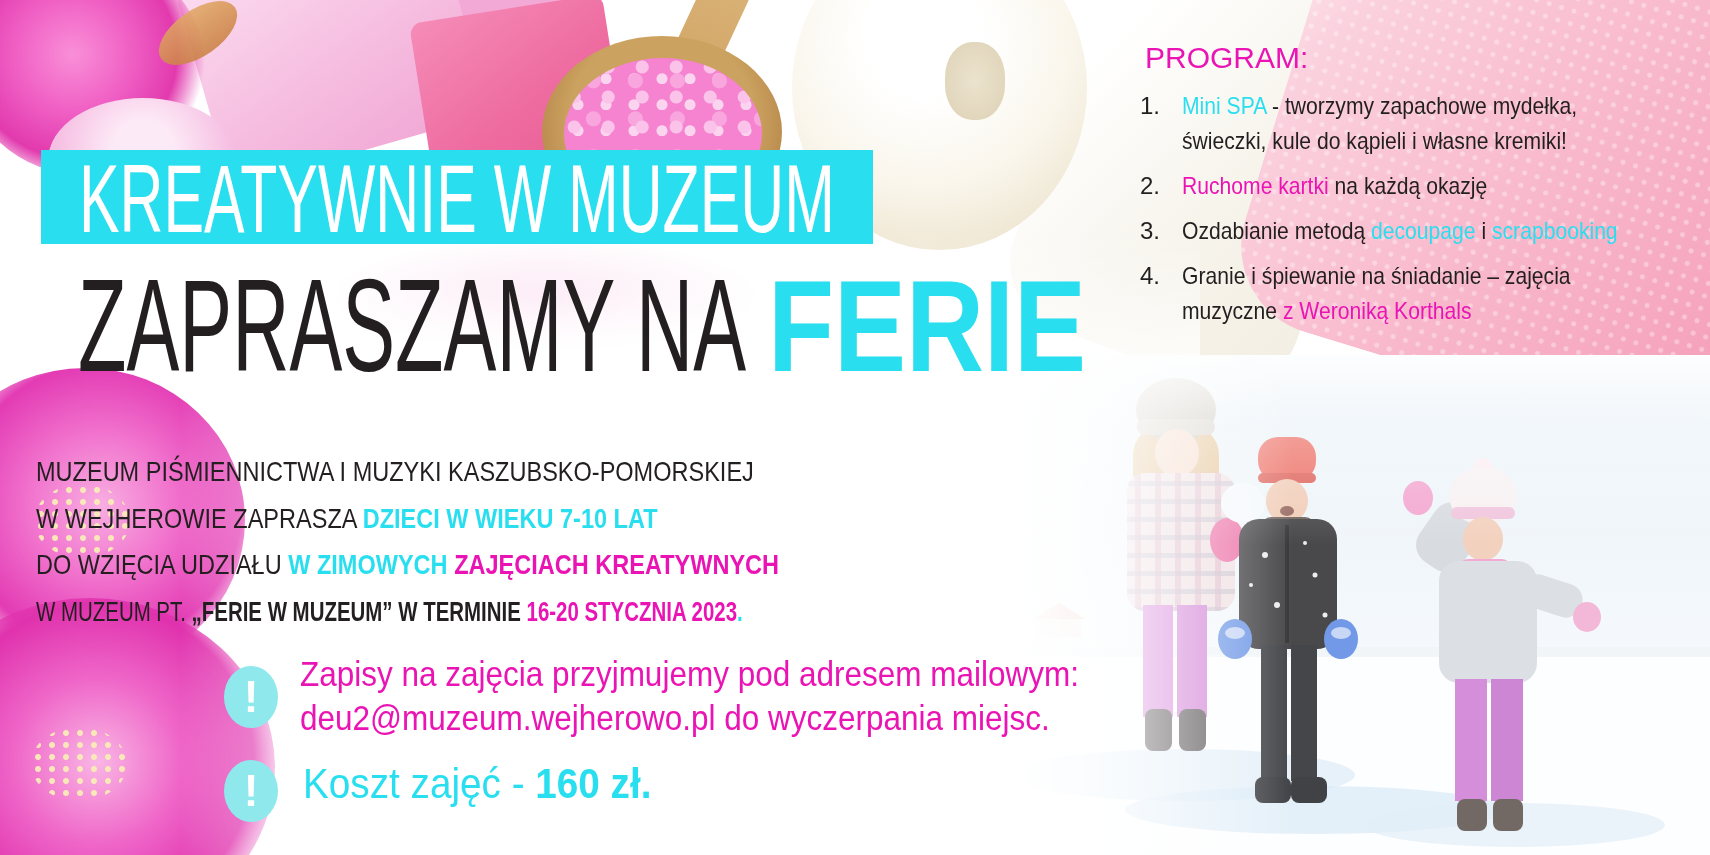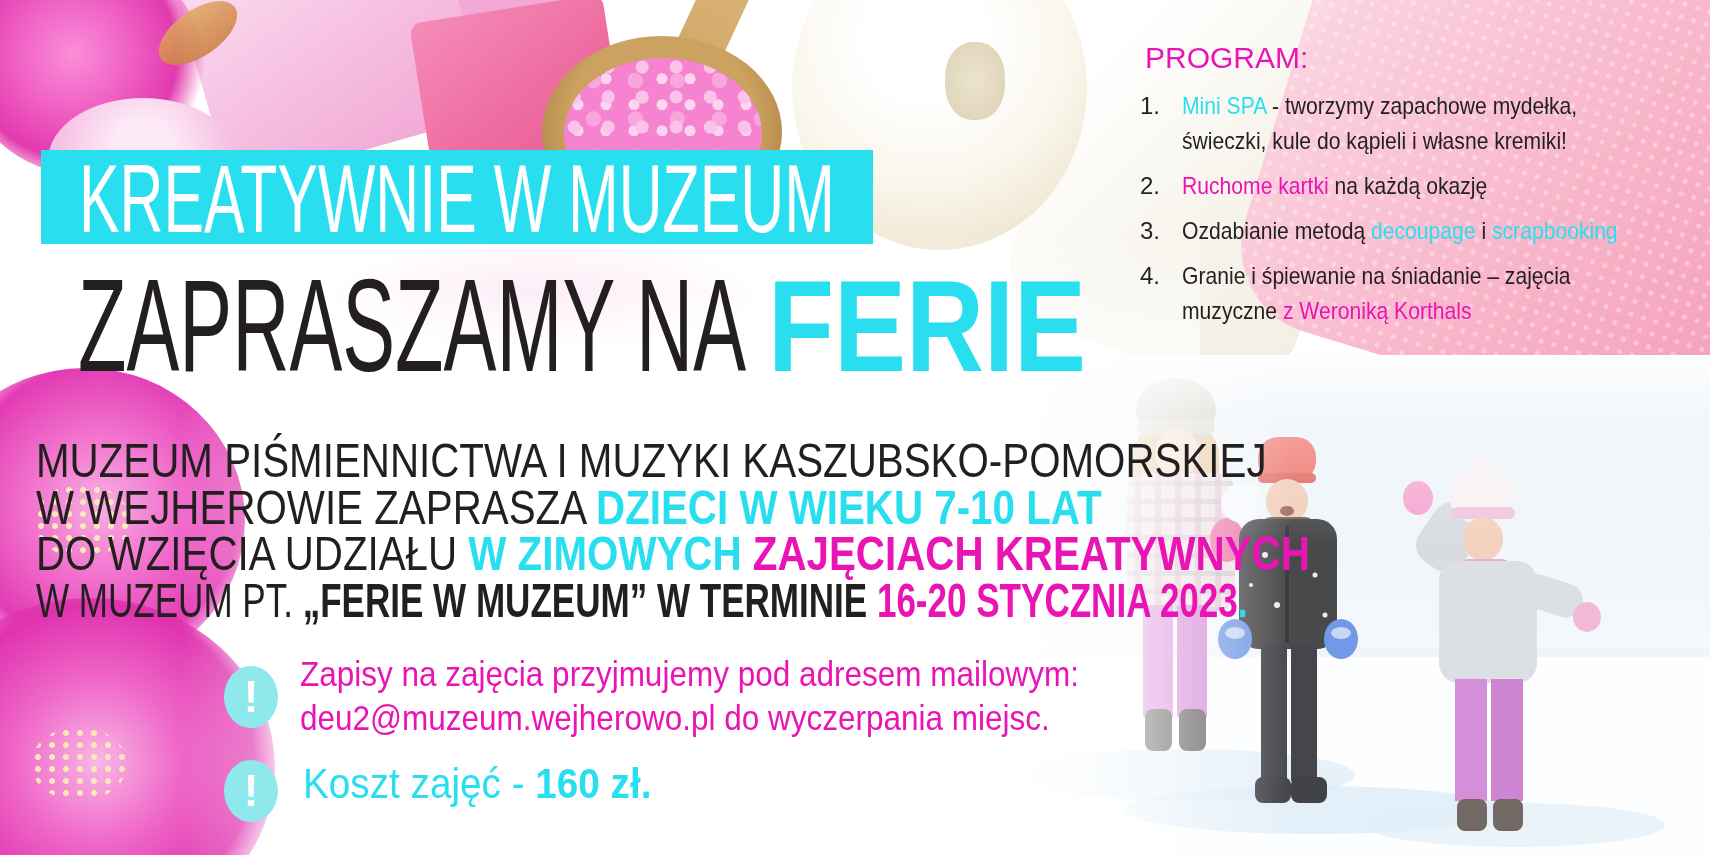--- a/index.html
+++ b/index.html
@@ -75,21 +75,21 @@
       linear-gradient(to bottom,rgba(255,255,255,.9) 0%,rgba(255,255,255,.35) 14%,rgba(255,255,255,0) 38%),
       rgba(255,255,255,.22);}
 
   
   .banner{left:0;top:150px;width:832px;height:94px;background:var(--cyan);margin-left:41px;}
 
   
   .headline{left:28px;top:258px;width:1060px;height:132px;margin-left:48px;}
 
   
-  .intro{left:36px;top:438px;width:1260px;color:var(--ink);font-size:48px;line-height:46.5px;white-space:nowrap;}
+  .intro{left:36px;top:449px;width:1260px;color:var(--ink);font-size:28px;line-height:46.5px;white-space:nowrap;}
   .intro .line{display:block;transform:scaleX(.84);transform-origin:left top;}
   .intro .line.l4{transform:scaleX(.73);}
   .k{color:var(--ink);font-weight:400;}
   .b{color:var(--ink);font-weight:700;}
   .c{color:var(--cyan);font-weight:700;}
   .m{color:var(--magenta);font-weight:700;}
 
   
   .excl{width:54px;height:62px;border-radius:50%;background:var(--iconcyan);
     display:flex;align-items:center;justify-content:center;

